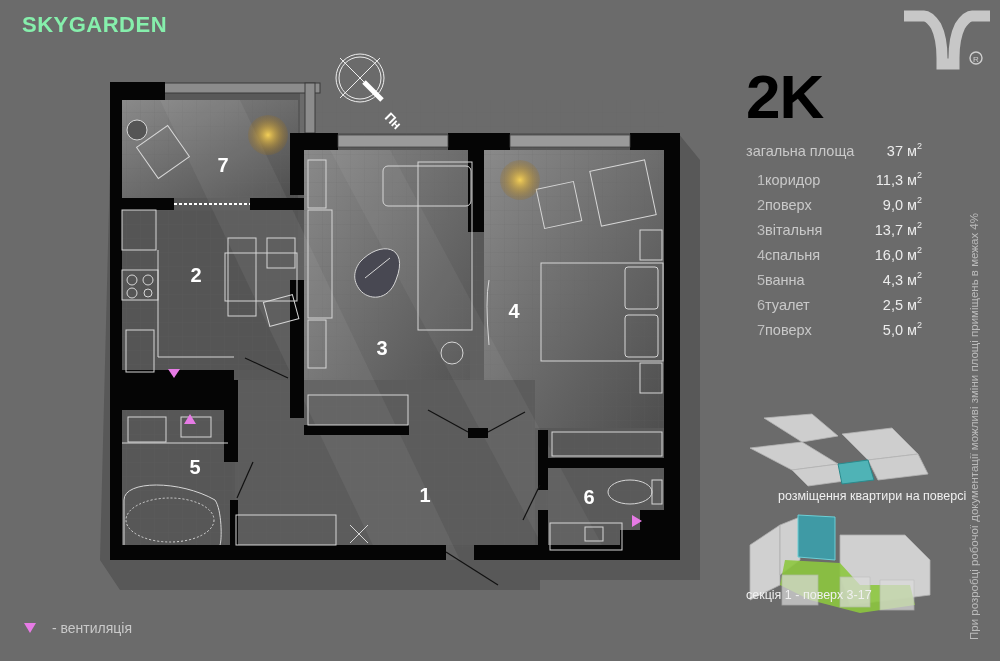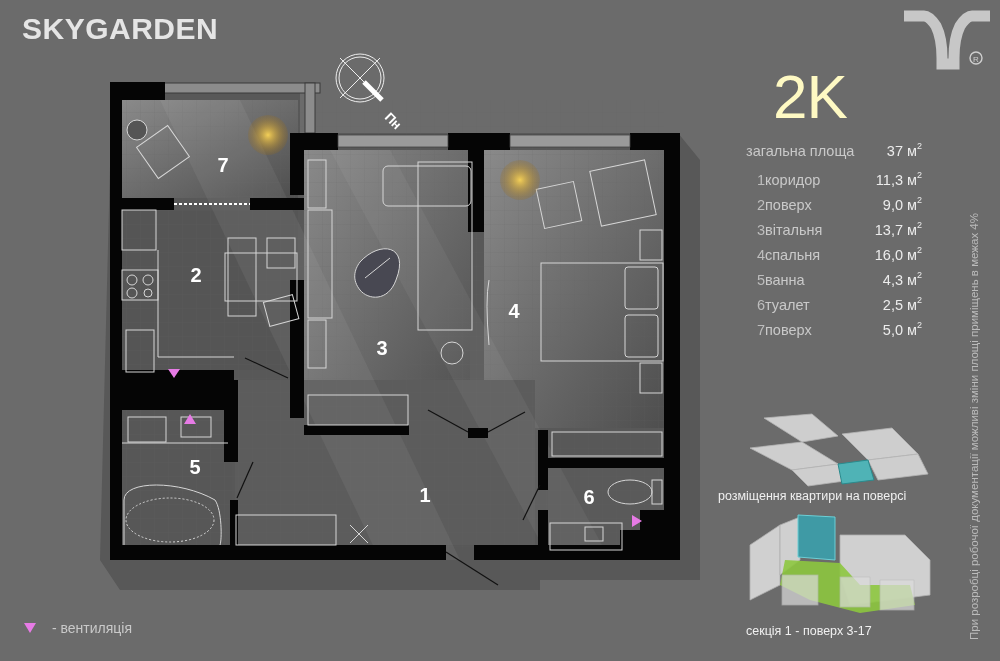--- a/index.html
+++ b/index.html
@@ -1,31 +1,31 @@
 <!DOCTYPE html>
 <html><head>
 <meta charset="utf-8">
 <style>
   html, body { margin:0; padding:0; }
   body { width:1000px; height:661px; background:#6b6b6b; position:relative; overflow:hidden; font-family:"Liberation Sans","DejaVu Sans",sans-serif; color:#fff; }
-  .brand { position:absolute; left:22px; top:12px; font-size:30px; font-weight:bold; letter-spacing:0.5px; color:#e5e5e5; }
+  .brand { position:absolute; left:22px; top:12px; font-size:22px; font-weight:bold; letter-spacing:0.5px; color:#86efac; }
   .logo { position:absolute; left:902px; top:8px; width:90px; height:62px; }
   .plan { position:absolute; left:0; top:0; width:730px; height:661px; }
-  .apt-type { position:absolute; left:746px; top:66px; font-size:62px; font-weight:normal; color:#fef9c3; letter-spacing:-1px; line-height:1;margin-left:27px; }
+  .apt-type { position:absolute; left:746px; top:66px; font-size:62px; font-weight:bold; color:#000000; letter-spacing:-1px; line-height:1; }
   .areas { position:absolute; left:746px; top:139px; width:176px; font-size:14.5px; color:#c9c9c9; }
   .areas .row { display:flex; justify-content:space-between; height:25px; line-height:25px;text-align:right; }
   .areas .total { margin-bottom:4px; }
   .areas .num { display:inline-block; width:19px; color:#bdbdbd; }
   .areas .val { color:#ececec; }
   .areas sup { font-size:9px; vertical-align:top; line-height:14px; }
   .note { position:absolute; left:968px; top:640px; transform-origin:0 0; transform:rotate(-90deg); font-size:11.5px; color:#bbbbbb; white-space:nowrap; }
   .thumb1 { position:absolute; left:742px; top:408px; width:190px; height:80px; }
-  .cap1 { position:absolute; left:718px; top:489px; font-size:12.5px; color:#f0f0f0; }
+  .cap1 { position:absolute; left:778px; top:489px; font-size:12.5px; color:#f0f0f0; }
   .thumb2 { position:absolute; left:740px; top:505px; width:200px; height:112px; }
-  .cap2 { position:absolute; left:746px; top:624px; font-size:12.5px; color:#f0f0f0; }
+  .cap2 { position:absolute; left:746px; top:588px; font-size:12.5px; color:#f0f0f0; }
   .legend { position:absolute; left:24px; top:620px; font-size:14px; color:#c9c9c9; display:flex; align-items:center; gap:16px; }
   .tri { width:0; height:0; border-left:6px solid transparent; border-right:6px solid transparent; border-top:10px solid #e77be6; }
   .room-num { font-family:"Liberation Sans",sans-serif; font-weight:bold; font-size:20px; fill:#ffffff; }
   .compass-label { font-family:"Liberation Sans",sans-serif; font-size:13px; fill:#fff; font-weight:bold; }
 </style>
 </head>
 <body>
 
 <div class="brand">SKYGARDEN</div>
 

